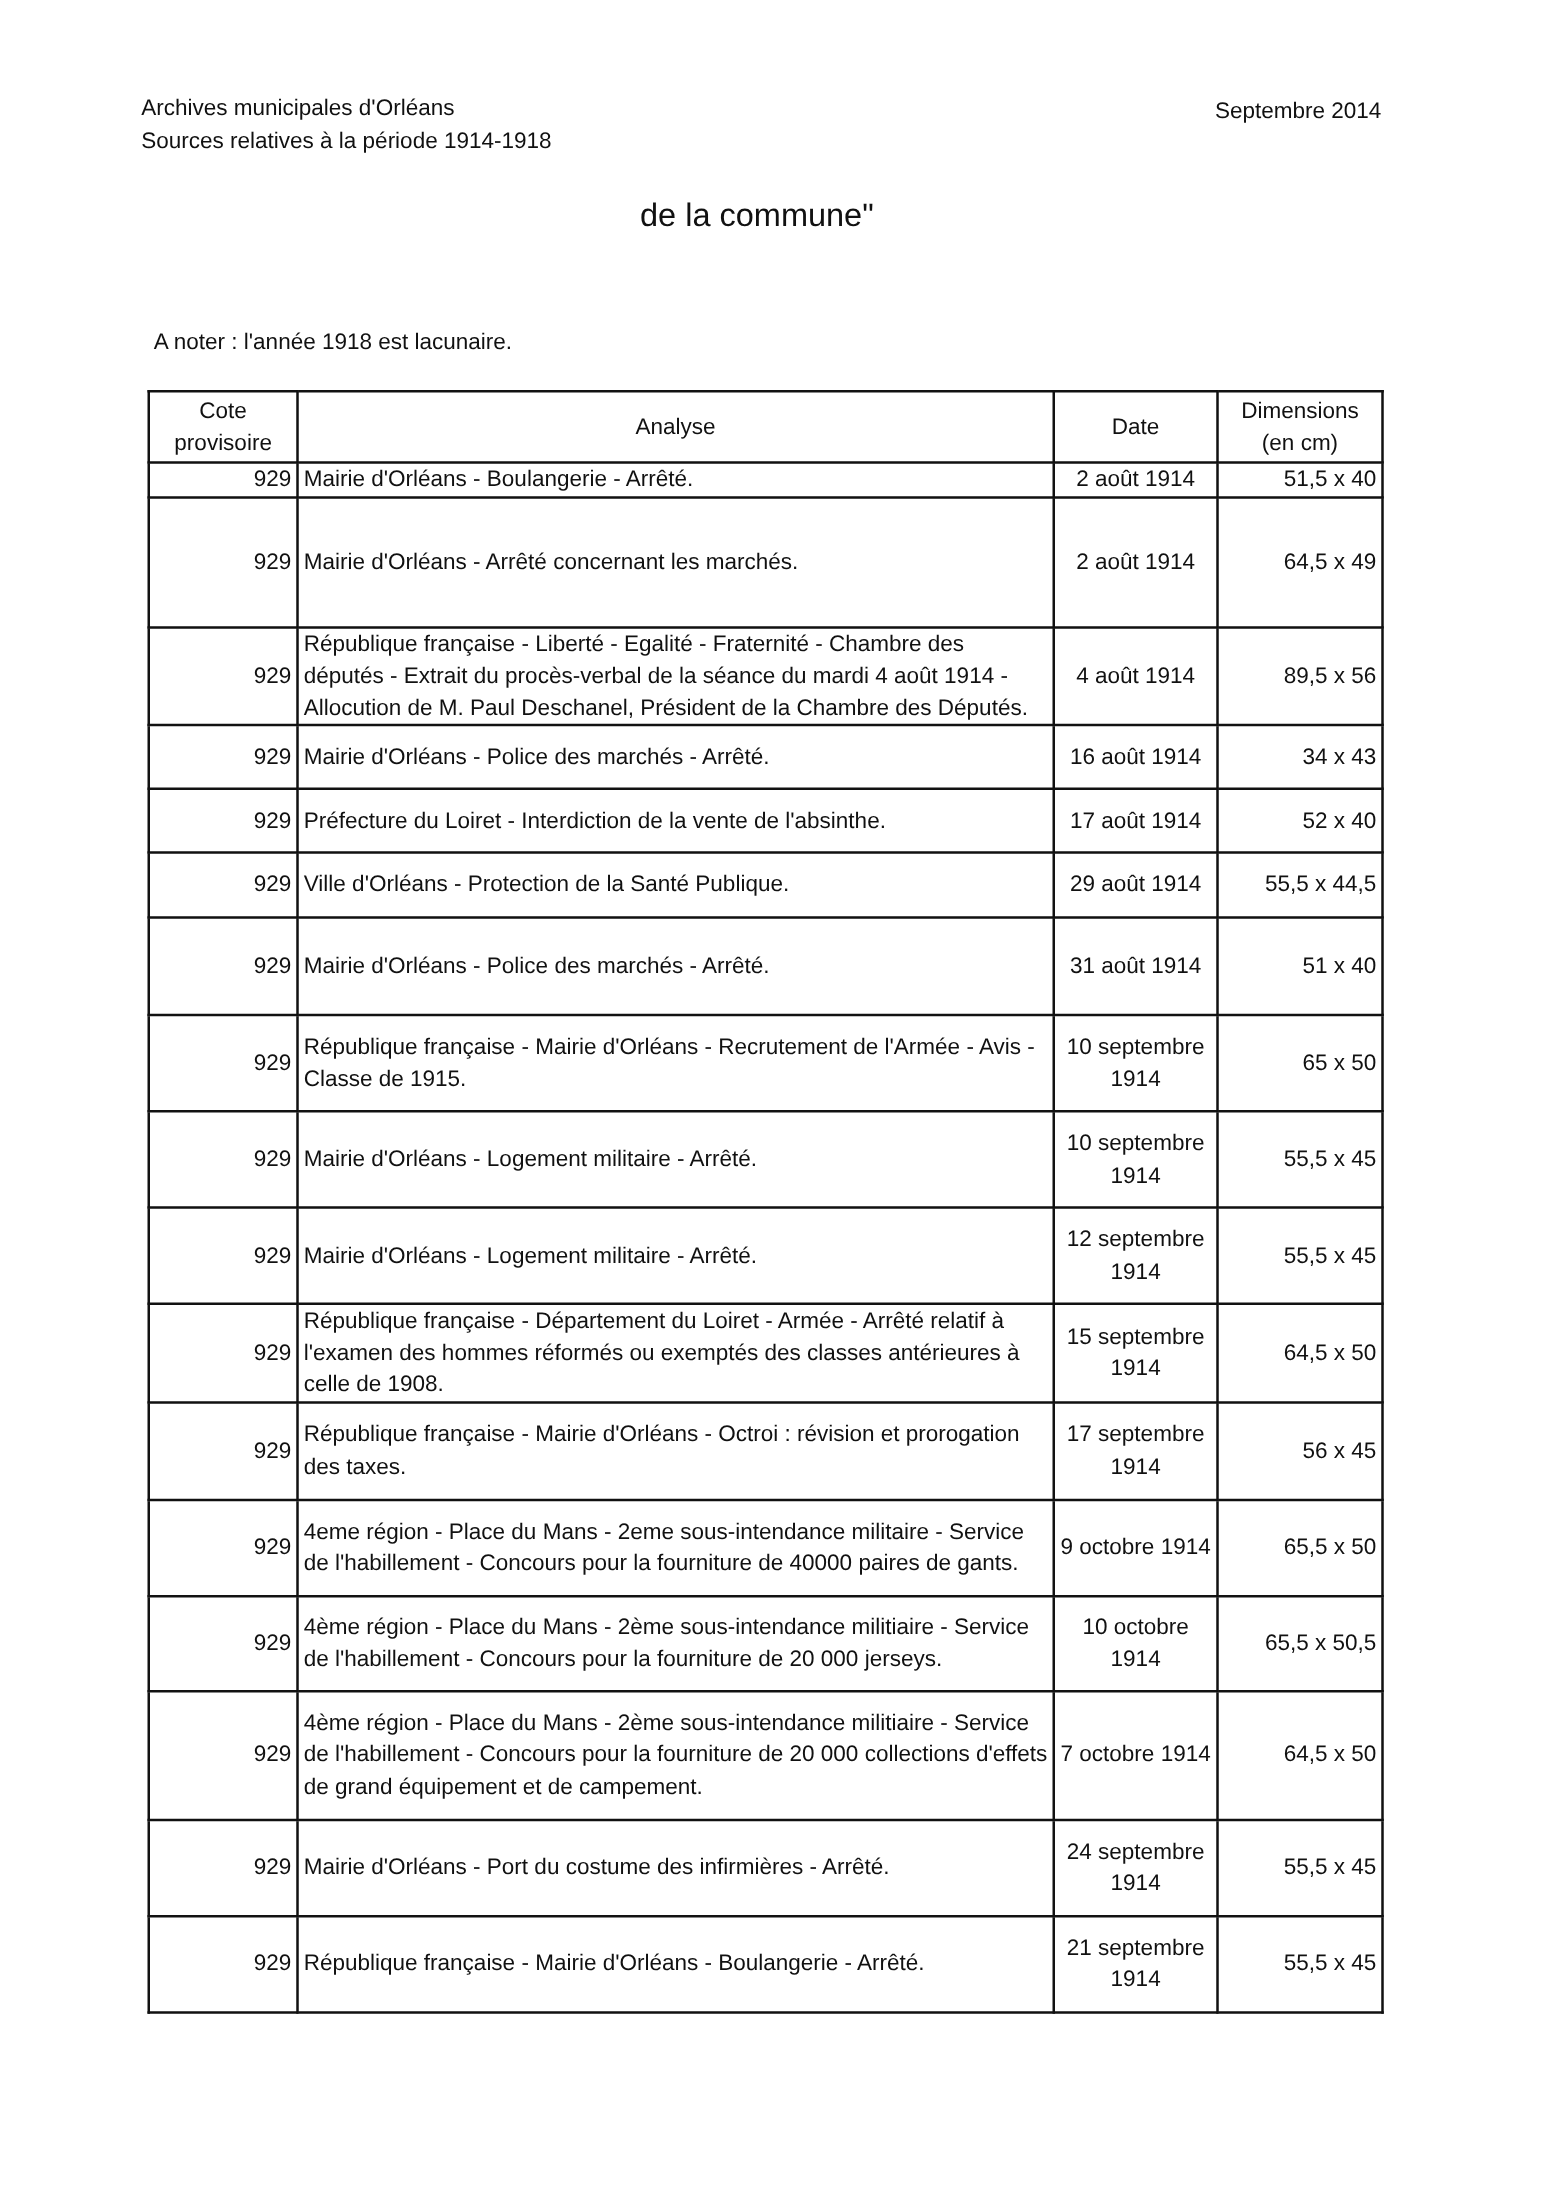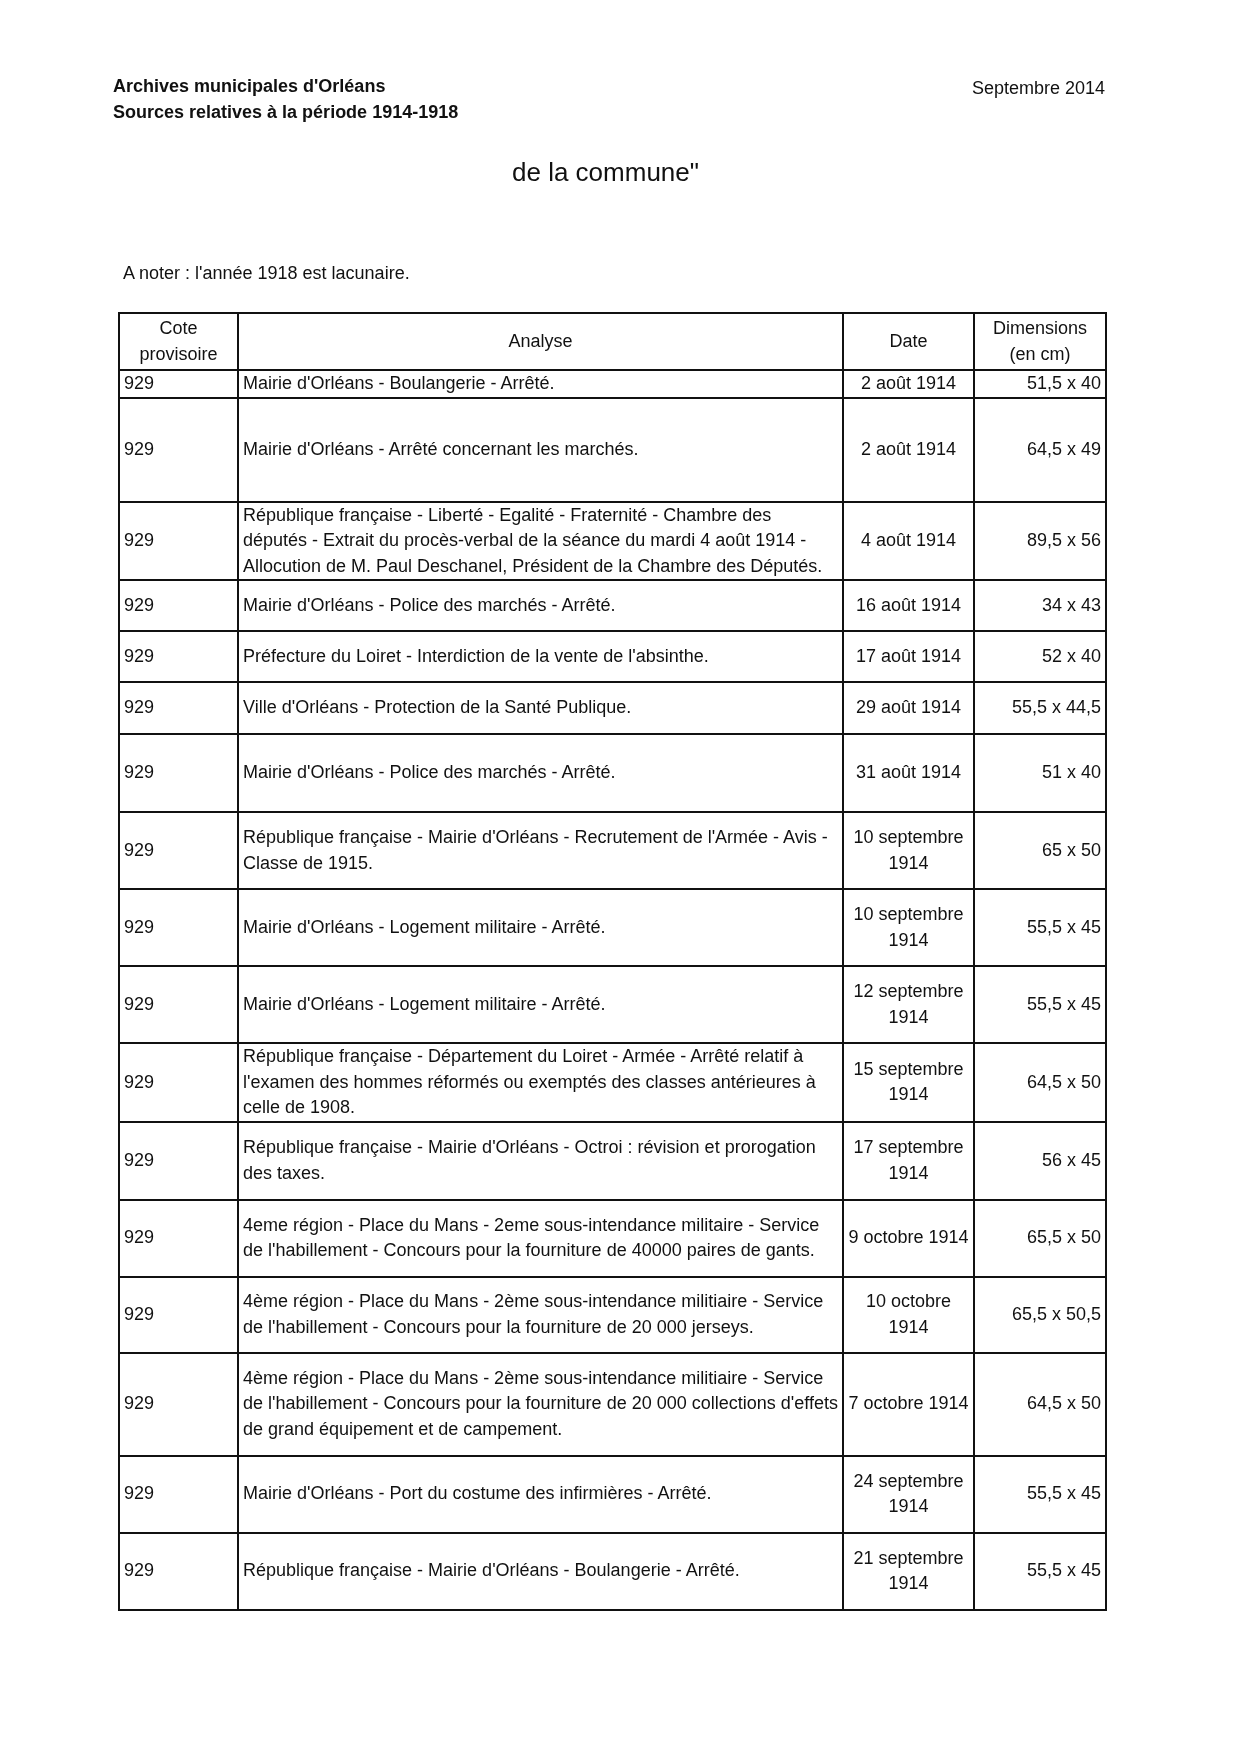--- a/index.html
+++ b/index.html
@@ -1,40 +1,40 @@
 <!DOCTYPE html>
 <html><head>
   <meta charset="utf-8">
   <style>
     html, body { margin: 0; padding: 0; background: #ffffff; }
     body {
       width: 1239px; height: 1754px; position: relative; overflow: hidden;
       font-family: "Liberation Sans", sans-serif; color: #111111;
     }
-    .hdr-left { position: absolute; left: 113px; top: 73px; font-size: 18px; line-height: 26px; font-weight: bold; }
+    .hdr-left { position: absolute; left: 113px; top: 73px; font-size: 18px; line-height: 26px; }
     .hdr-right { position: absolute; left: 972px; top: 75px; font-size: 18px; line-height: 26px; }
     .title {
       position: absolute; left: 118px; top: 154px; width: 975px;
       font-size: 26px; line-height: 37px; text-align: center;
     }
     .title .l1 { display: block; white-space: pre; }
     .title .l2 { display: block; }
     .note { position: absolute; left: 123px; top: 261px; font-size: 18px; line-height: 24px; }
 
     table.grid {
       position: absolute; left: 118px; top: 312px;
       border-collapse: collapse; table-layout: fixed;
       font-size: 18px; line-height: 25.5px;
     }
     table.grid td, table.grid th {
       border: 2px solid #111111; padding: 0 4px; vertical-align: middle;
       font-weight: normal; overflow: hidden;
     }
     table.grid th { text-align: center; }
-    .c-cote { text-align: left; margin-top: 25px; }
+    .c-cote { text-align: right; margin-top: 25px; }
     .c-ana { text-align: left; padding-left: 3px; }
     .c-date { text-align: center; }
     .c-dim { text-align: right; }
   </style>
 </head>
 <body>
 
 <div class="hdr-left">
   <div>Archives municipales d'Orléans</div>
   <div>Sources relatives à la période 1914-1918</div>

